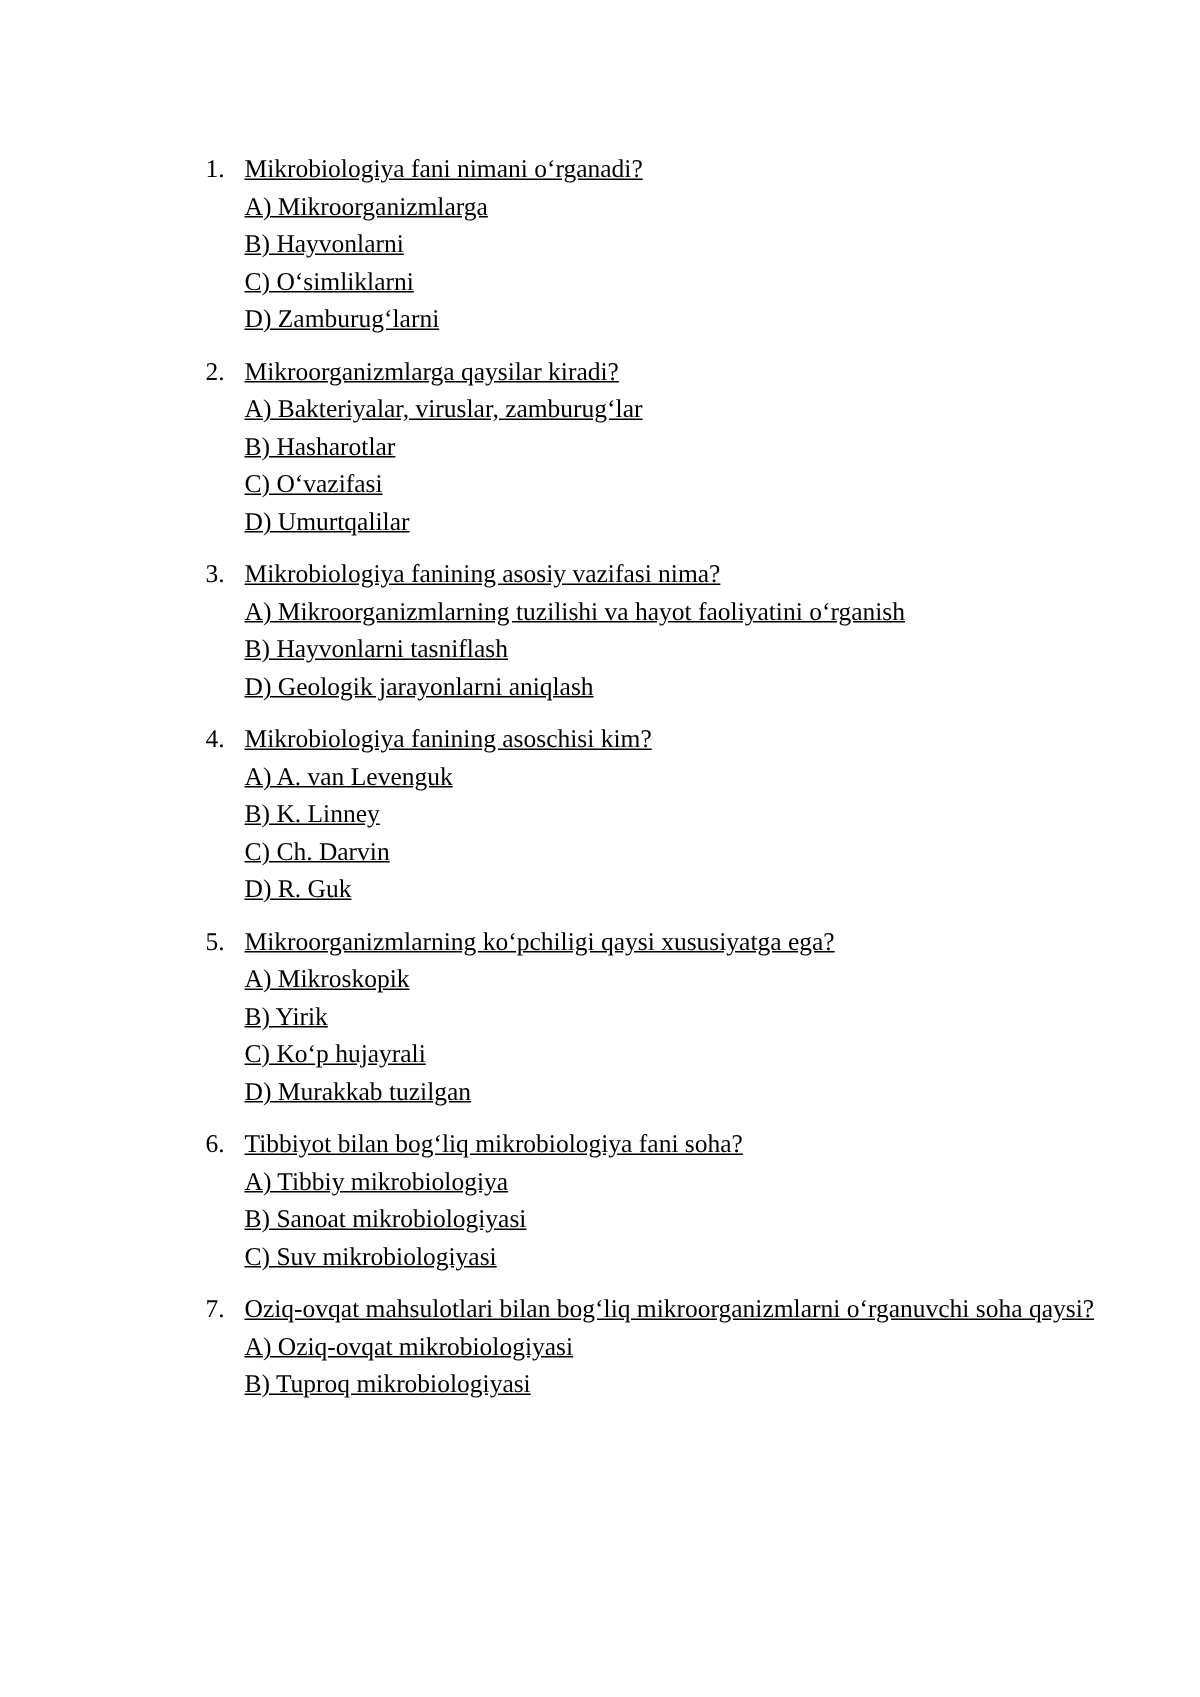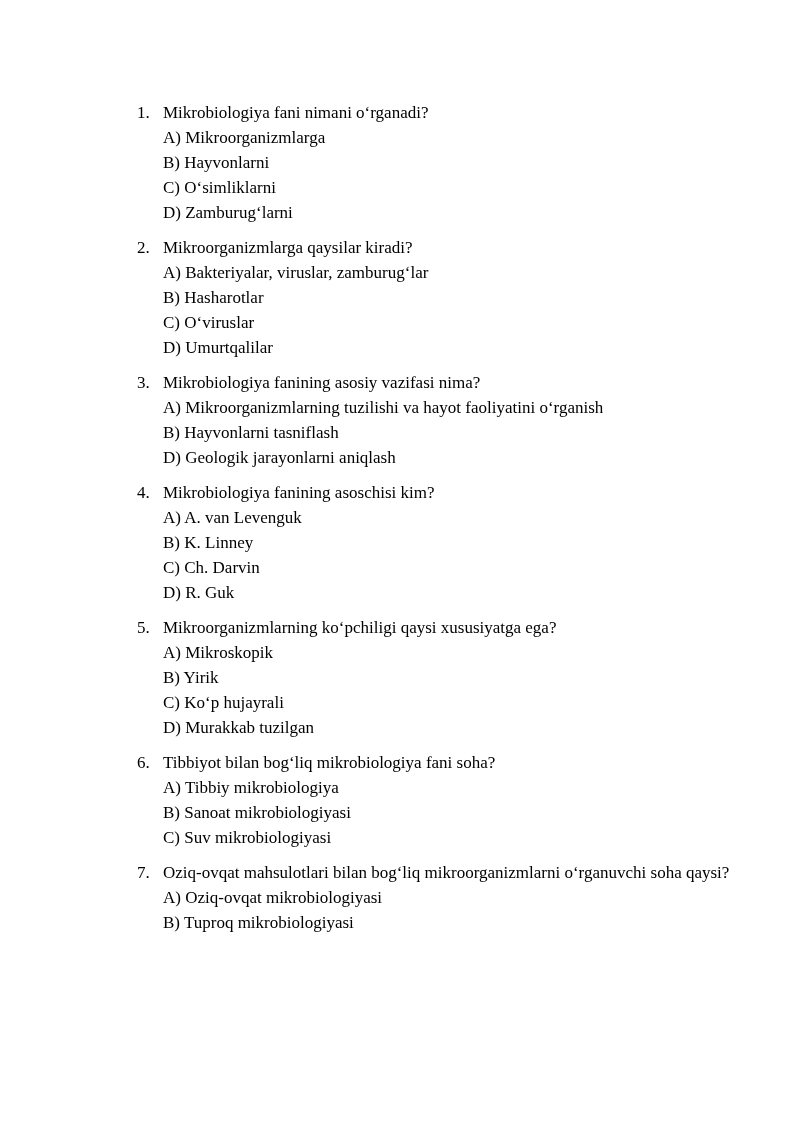--- a/index.html
+++ b/index.html
@@ -32,20 +32,21 @@
     align-items: flex-start;
     margin-bottom: 10px;
   }
   .q-num {
     flex: 0 0 26px;
     width: 26px;
   }
   .q-body {
     flex: 1 1 auto;
     max-width: 600px;
+    text-decoration: underline;
   }
   .q-text { }
   .q-option { }
 </style>
 </head>
 <body>
 
 <div class="page">
   <ol class="questions" id="questions">
   <li class="question">
@@ -61,21 +62,21 @@
     </div>
   </li>
 
   <li class="question">
     <span class="q-num">2.</span>
     <div class="q-body">
       <div class="q-text">Mikroorganizmlarga qaysilar kiradi?</div>
       <div class="q-options">
             <div class="q-option">A) Bakteriyalar, viruslar, zamburug‘lar</div>
             <div class="q-option">B) Hasharotlar</div>
-            <div class="q-option">C) O‘viruslar</div>
+            <div class="q-option">C) O‘vazifasi</div>
             <div class="q-option">D) Umurtqalilar</div>
           </div>
     </div>
   </li>
 
   <li class="question">
     <span class="q-num">3.</span>
     <div class="q-body">
       <div class="q-text">Mikrobiologiya fanining asosiy vazifasi nima?</div>
       <div class="q-options">

